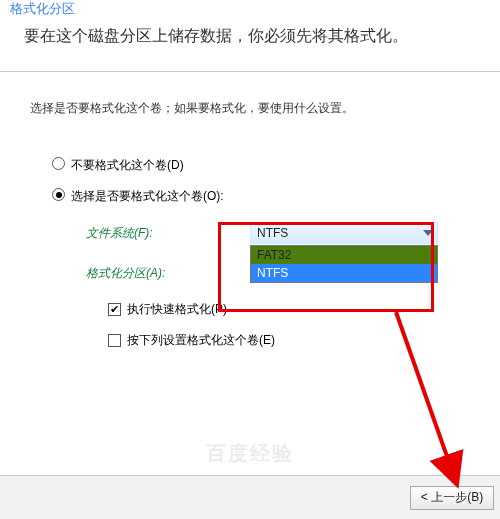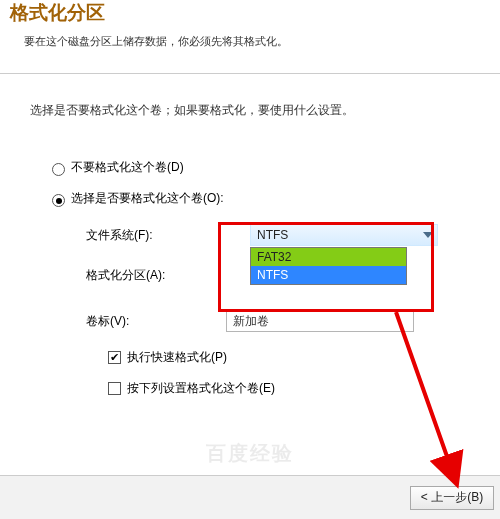--- a/index.html
+++ b/index.html
@@ -13,27 +13,27 @@
     background: #fff;
     position: relative;
     overflow: hidden;
   }
 
   
   .header {
     padding: 0 20px 10px 10px;
   }
   .header-title {
-    font-size: 19px;
-    font-weight: 700;
-    color: #a16207;
+    font-size: 13px;
+    font-weight: 400;
+    color: #3b82f6;
     padding-top: 0;
   }
   .header-sub {
-    font-size: 11px;
+    font-size: 16px;
     color: #333;
     padding: 8px 0 0 14px;
     font-family: Liberation Serif, serif;
   }
 
   .hr {
     border: none;
     border-top: 1px solid #ccc;
     margin: 14px 0 0 0;
   }
@@ -42,21 +42,21 @@
     padding: 28px 28px 0 30px;
   }
   .instruction {
     font-size: 12px;
     color: #333;
     margin-bottom: 40px;
   }
 
   .radio-row {
     display: flex;
-    align-items: flex-end;
+    align-items: flex-start;
     margin: 14px 0 14px 22px;
     gap: 6px;
   }
   .radio {
     width: 13px; height: 13px;
     border: 1px solid #555;
     border-radius: 50%;
     background: #fff;
     display: inline-flex;
     align-items: center;
@@ -76,21 +76,22 @@
   }
 
   .field-row {
     display: flex;
     align-items: center;
     height: 24px;
     margin: 16px 0;
   }
   .field-label {
     width: 140px;
-    color: #000000;
+    color: #15803d;
+    font-style: italic;
   }
   .combo {
     position: relative;
     width: 188px;
     height: 22px;
     border: 1px solid #cfe9ff;
     background: linear-gradient(#eef6ff,#d7ecff);
     display: flex;
     align-items: center;
     padding: 0 22px 0 6px;
@@ -112,23 +113,23 @@
     padding: 0 6px;
     display: flex;
     align-items: center;
     color: #333;
   }
 
   
   .dropdown {
     position: absolute;
     left: 0; top: 23px;
-    width: 157px;
+    width: 188px;
     border: 1px solid #777;
-    background: #84cc16;
+    background: #4d7c0f;
     z-index: 5;
   }
   .dropdown .opt {
     height: 18px;
     display: flex;
     align-items: center;
     padding: 0 6px;
     font-size: 12px;
     color: #222;
   }
@@ -255,26 +256,20 @@
       </div>
     </div>
 
     <div class="field-row">
       <div class="field-label">格式化分区(A):</div>
       <div class="combo" style="visibility:hidden;">
         <span></span>
       </div>
     </div>
 
-    <div class="field-row" style="margin-top:22px;">
-      <div class="field-label">卷标(V):</div>
-      <div class="textbox">
-        <span>新加卷</span>
-      </div>
-    </div>
 
     <div class="check-row">
       <span class="chk checked"></span>
       <span>执行快速格式化(P)</span>
     </div>
     <div class="check-row">
       <span class="chk"></span>
       <span>按下列设置格式化这个卷(E)</span>
     </div>
 

